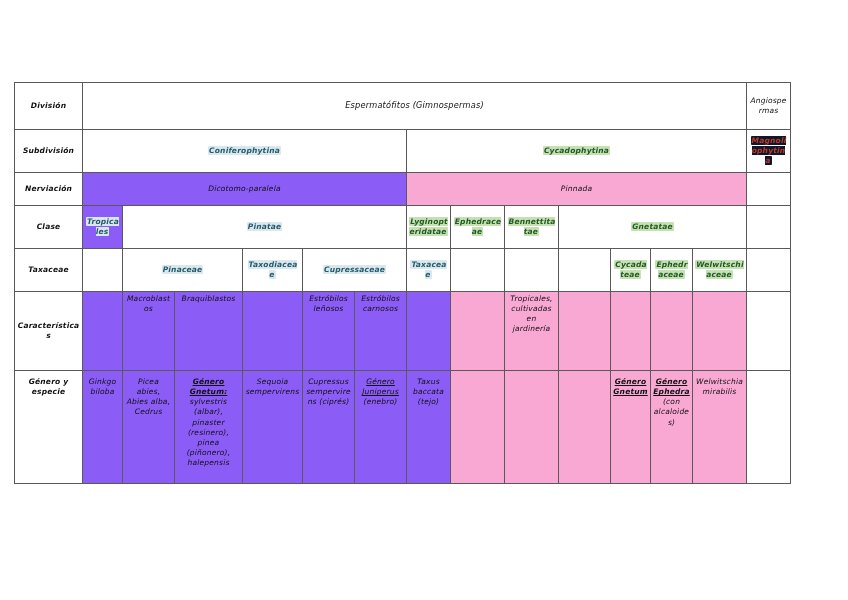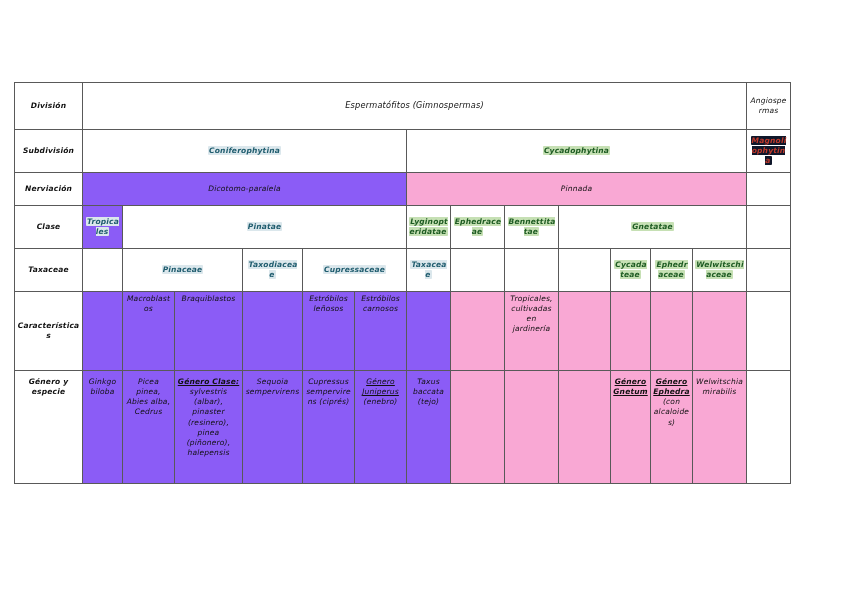--- a/index.html
+++ b/index.html
@@ -228,24 +228,24 @@
         <span></span>
       </td>
     </tr>
 
     <tr>
       <td class="rowhead" style="vertical-align:top;padding-top:6px">Género y especie</td>
       <td class="f-blue" style="height:104px;vertical-align:top;padding-top:6px">
         <span class="plain">Ginkgo biloba</span>
       </td>
       <td class="f-blue" style="vertical-align:top;padding-top:6px">
-        <span class="plain">Picea pinea, Abies alba, Cedrus</span>
-      </td>
-      <td class="f-blue" style="vertical-align:top;padding-top:6px">
-        <span class="plain u" style="font-weight:bold">Género Clase:</span><br>
+        <span class="plain">Picea abies, Abies alba, Cedrus</span>
+      </td>
+      <td class="f-blue" style="vertical-align:top;padding-top:6px">
+        <span class="plain u" style="font-weight:bold">Género Gnetum:</span><br>
         <span class="plain">sylvestris (albar), pinaster (resinero), pinea (piñonero), halepensis</span>
       </td>
       <td class="f-blue" style="vertical-align:top;padding-top:6px">
         <span class="plain">Sequoia sempervirens</span>
       </td>
       <td class="f-blue" style="vertical-align:top;padding-top:6px">
         <span class="plain">Cupressus sempervirens (ciprés)</span>
       </td>
       <td class="f-blue" style="vertical-align:top;padding-top:6px">
         <span class="plain u" style="font-weight:normal">Género Juniperus</span><br>

